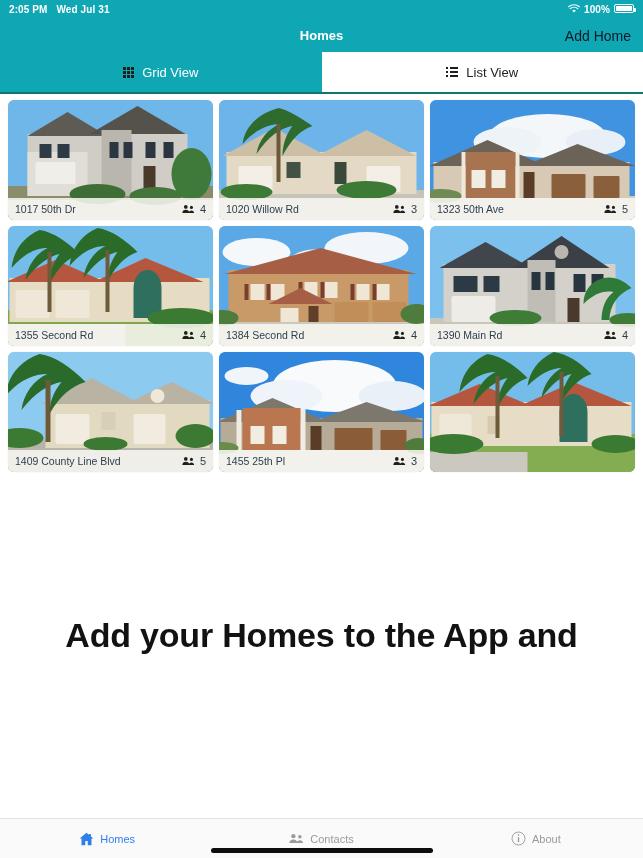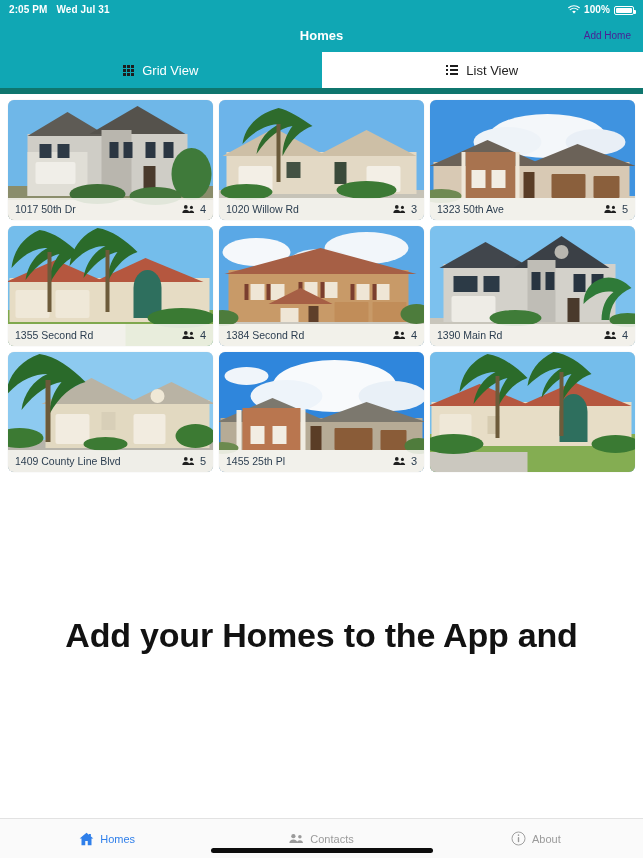--- a/index.html
+++ b/index.html
@@ -12,21 +12,21 @@
   #app { width:643px; height:858px; position:relative; display:flex; flex-direction:column; background:#fff; }
 
   
   .statusbar {
     height:19px; background:#10A7B4; color:#ffffff;
     display:flex; align-items:center; padding:0 9px;
     font-size:10px; font-weight:bold; letter-spacing:.1px;
     flex:0 0 auto;
   }
   .sb-left { display:flex; align-items:center; gap:9px; }
-  .sb-right { margin-left:auto; display:flex; align-items:flex-end; gap:4px; }
+  .sb-right { margin-left:auto; display:flex; align-items:flex-start; gap:4px; }
   .wifi-icon { display:inline-block; width:12px; height:10px; position:relative; }
   .wifi-icon svg { display:block; }
   .battery {
     width:20px; height:9px; border:1px solid #ffffff; border-radius:2px;
     position:relative; display:inline-block;
   }
   .battery::after {
     content:""; position:absolute; right:-3px; top:2.5px;
     width:2px; height:4px; background:#ffffff; border-radius:0 1px 1px 0;
   }
@@ -36,28 +36,28 @@
   .navbar {
     height:33px; background:#10A7B4; color:#ffffff;
     display:flex; align-items:center; position:relative;
     flex:0 0 auto;
   }
   .nav-title {
     position:absolute; left:0; right:0; text-align:center;
     font-size:13px; font-weight:bold;
   }
   .nav-action {
-    margin-left:auto; margin-right:12px; font-size:10px; color:#4c1d95;
+    margin-left:auto; margin-right:12px; font-size:14px; color:#0f172a;
     position:relative; z-index:2;
   }
 
   
   .tabbar-top {
     height:42px; display:flex; background:#0c4a6e;
-    border-bottom:6px solid #0f766e;
+    border-bottom:2px solid #0f766e;
     flex:0 0 auto;
   }
   .seg {
     flex:1; display:flex; align-items:center; justify-content:center;
     gap:8px; font-size:13px; cursor:pointer;
   }
   .seg.active { background:#10A7B4; color:#ffffff; }
   .seg.inactive { background:#ffffff; color:#222222; }
   .seg .glyph { display:flex; align-items:center; }
 

